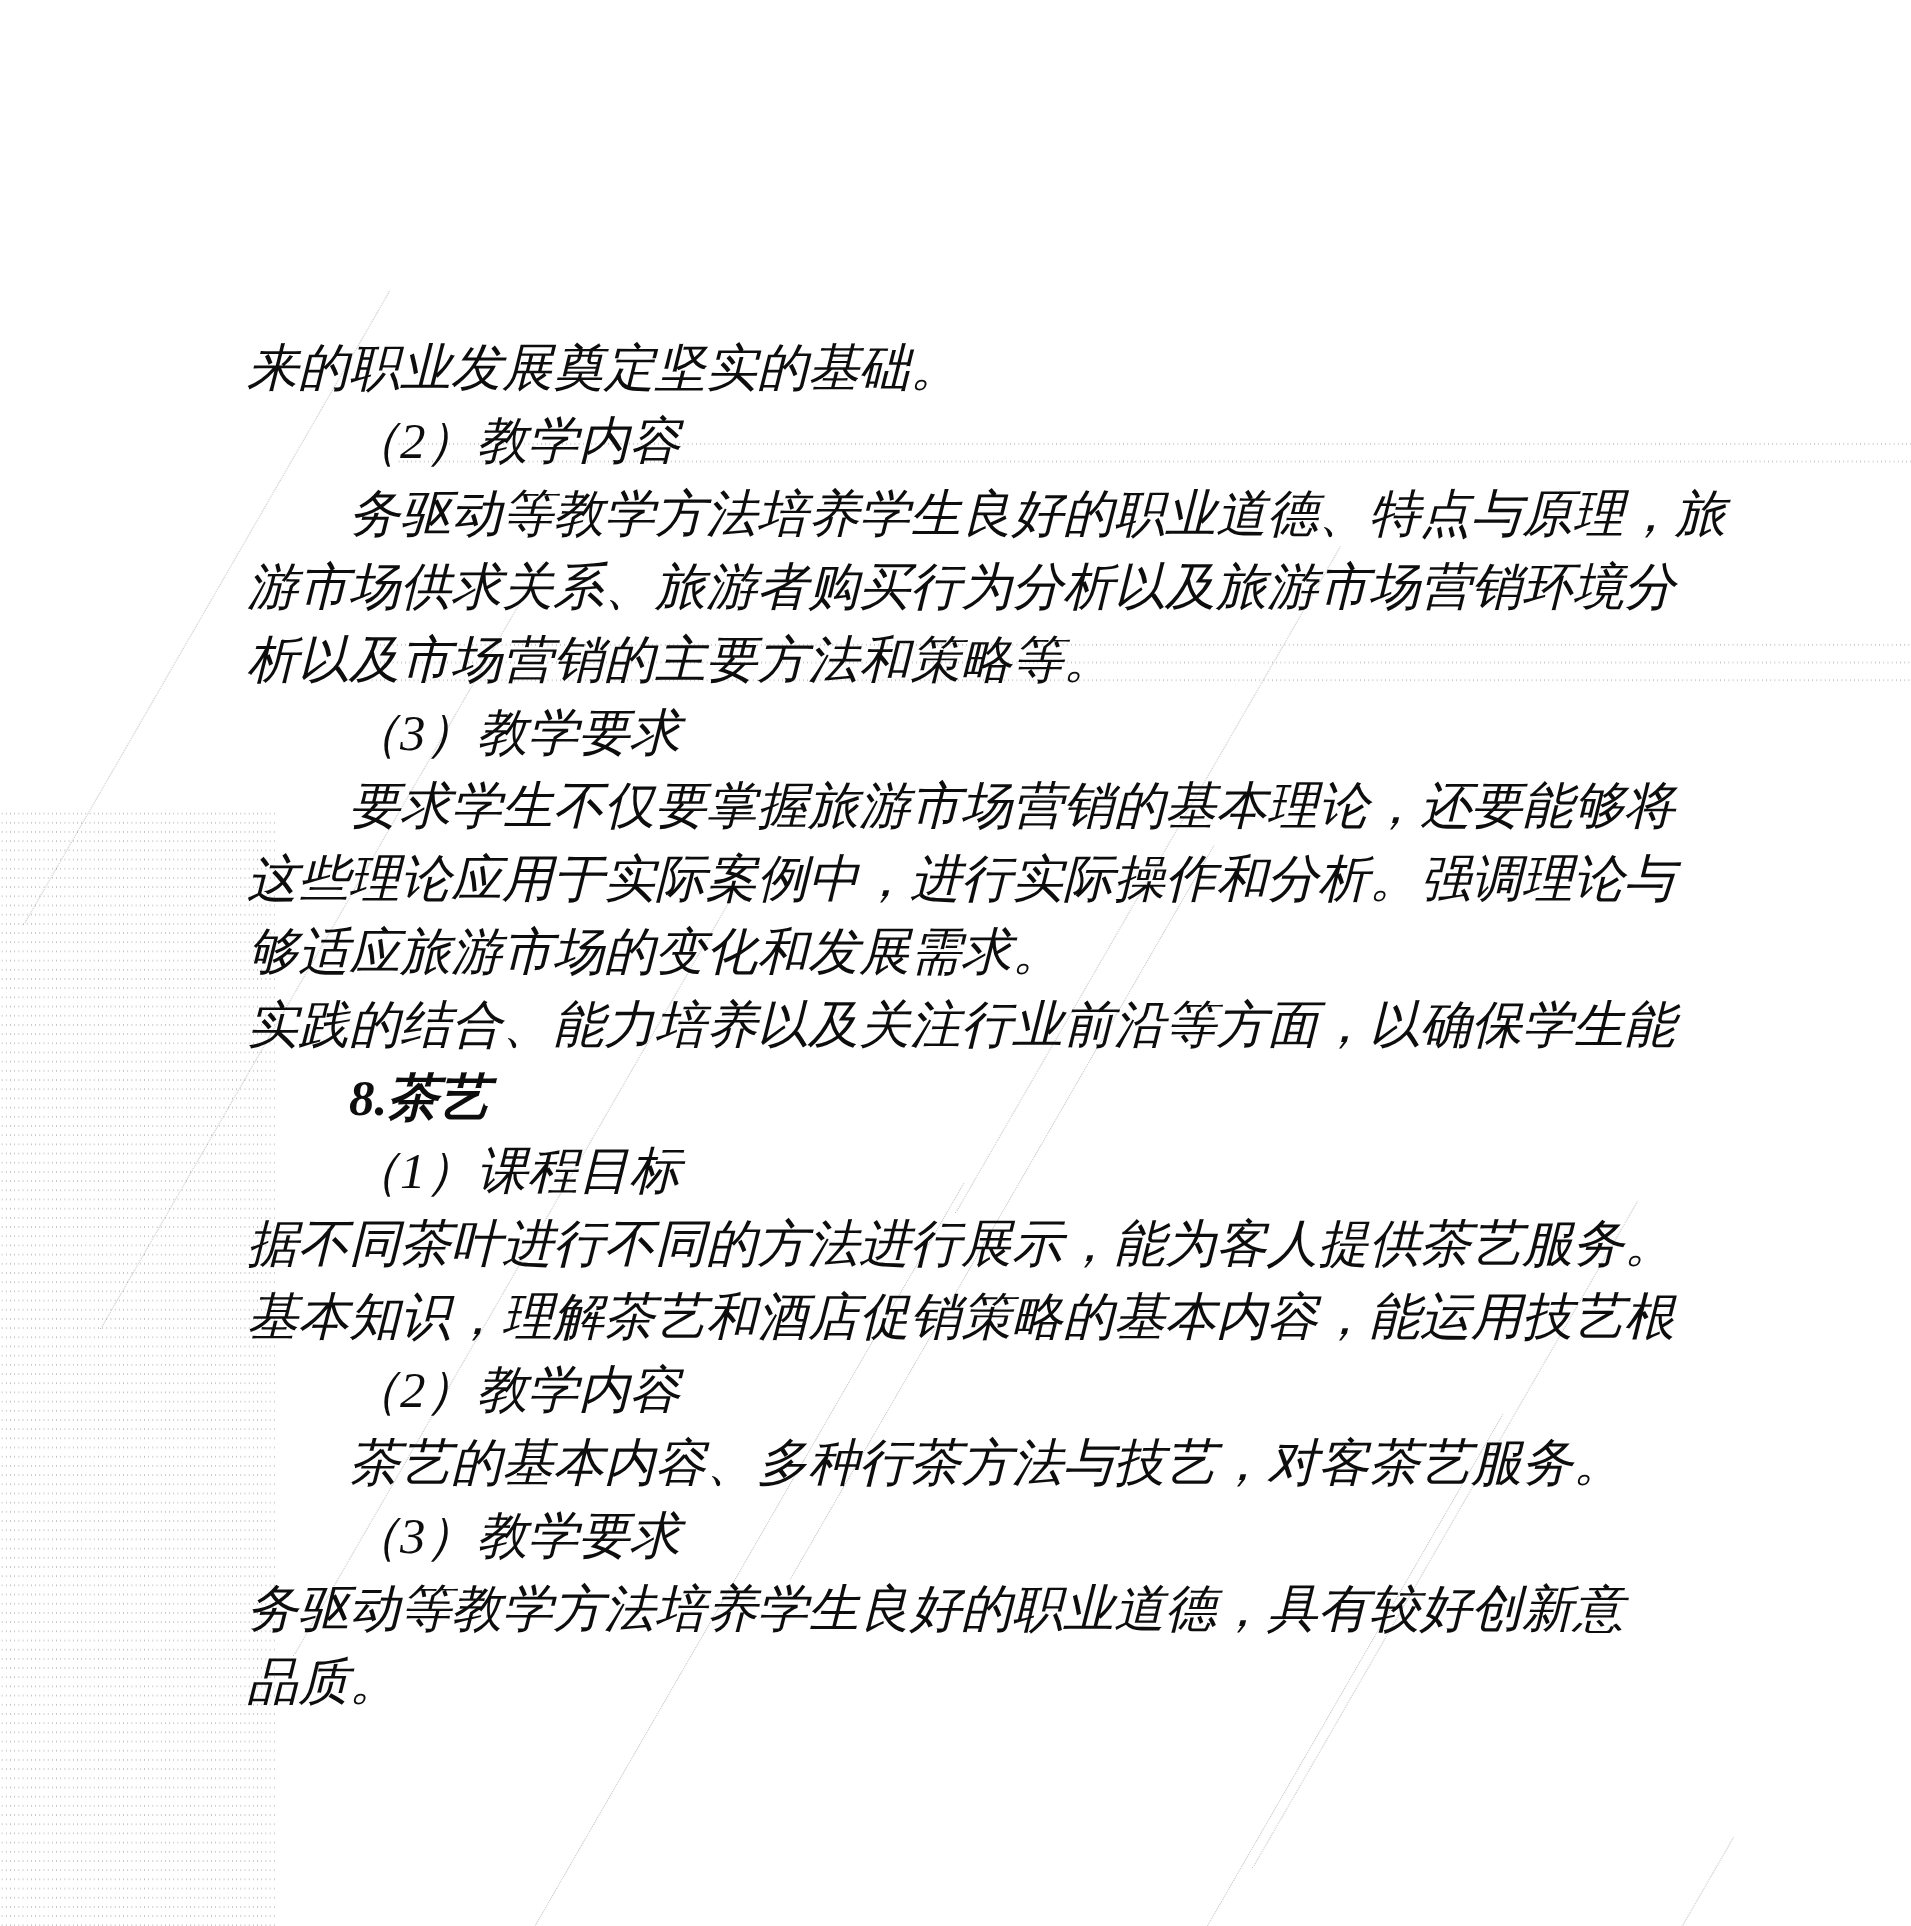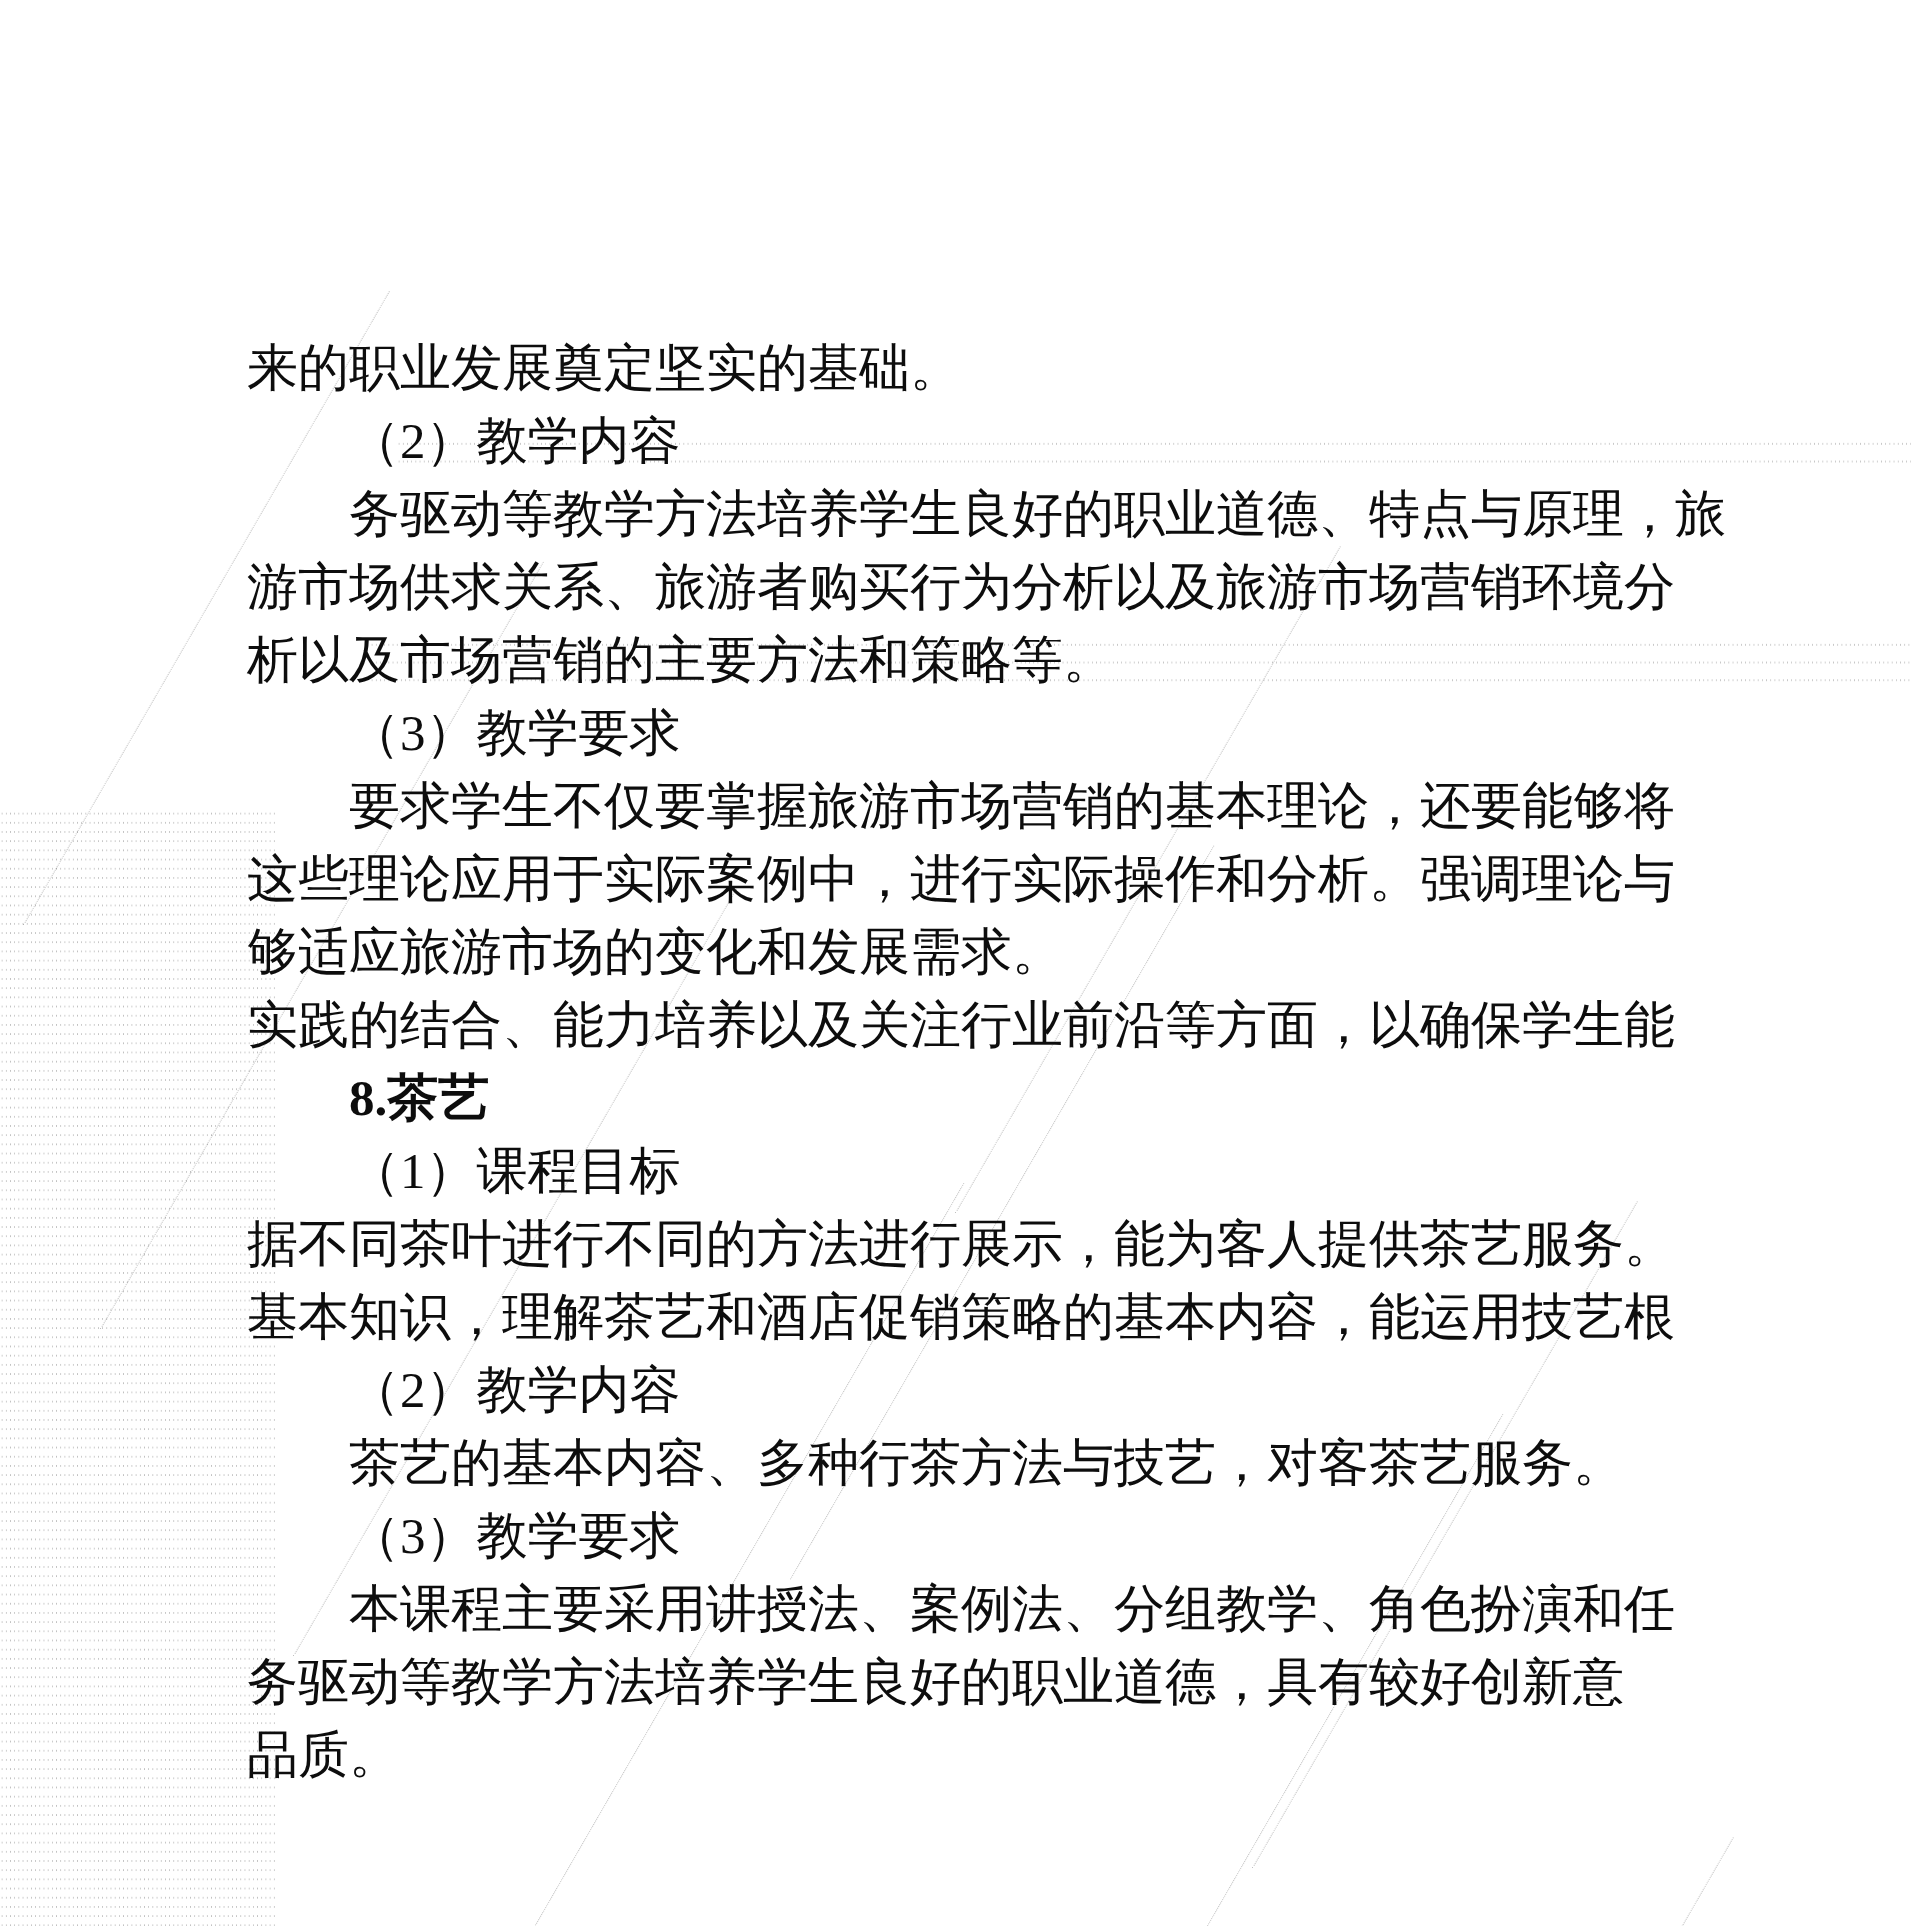--- a/index.html
+++ b/index.html
@@ -32,21 +32,21 @@
   }
   
   .textblock{
     position:absolute;
     left:247px;top:332px;width:1448px;
     font-size:51px;
     line-height:73px;
     color:#0d0d0d;
     letter-spacing:0;
   }
-  .line{white-space:pre;}
+  .line{white-space:pre;font-style:italic;}
   .line.indent{padding-left:102px;}
   .line.bold{font-weight:700;}
 </style>
 </head>
 <body>
 
 <div class="page">
 
   <div class="wm-rows wm-left"></div>
 
@@ -74,19 +74,18 @@
       <div class="line">这些理论应用于实际案例中，进行实际操作和分析。强调理论与</div>
       <div class="line">够适应旅游市场的变化和发展需求。</div>
       <div class="line">实践的结合、能力培养以及关注行业前沿等方面，以确保学生能</div>
       <div class="line indent bold">8.茶艺</div>
       <div class="line indent">（1）课程目标</div>
       <div class="line">据不同茶叶进行不同的方法进行展示，能为客人提供茶艺服务。</div>
       <div class="line">基本知识，理解茶艺和酒店促销策略的基本内容，能运用技艺根</div>
       <div class="line indent">（2）教学内容</div>
       <div class="line indent">茶艺的基本内容、多种行茶方法与技艺，对客茶艺服务。</div>
       <div class="line indent">（3）教学要求</div>
-      <div class="line indent">本课程主要采用讲授法、案例法、分组教学、角色扮演和任</div>
       <div class="line">务驱动等教学方法培养学生良好的职业道德，具有较好创新意</div>
       <div class="line">品质。</div>
     </div>
 
 </div>
 
 
 </body></html>

